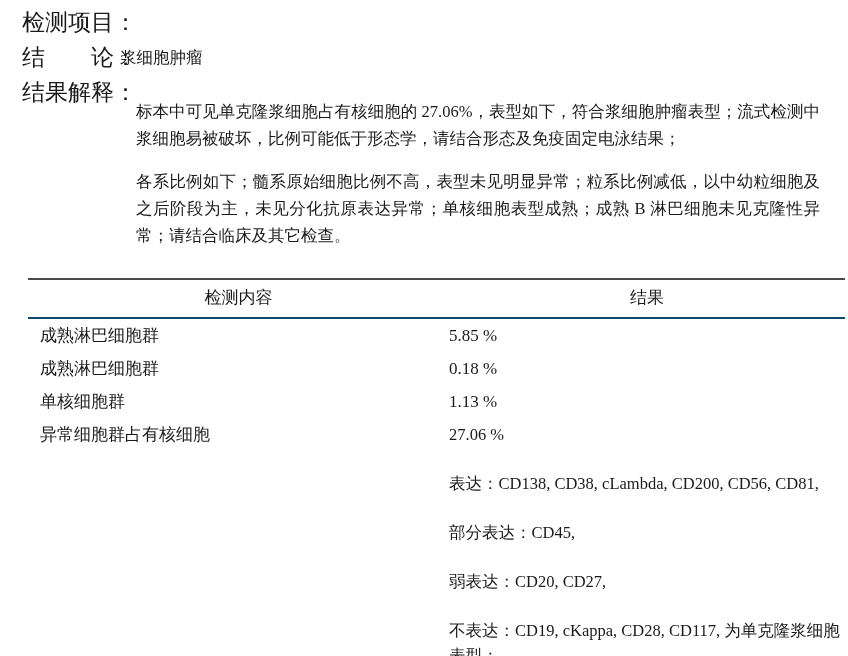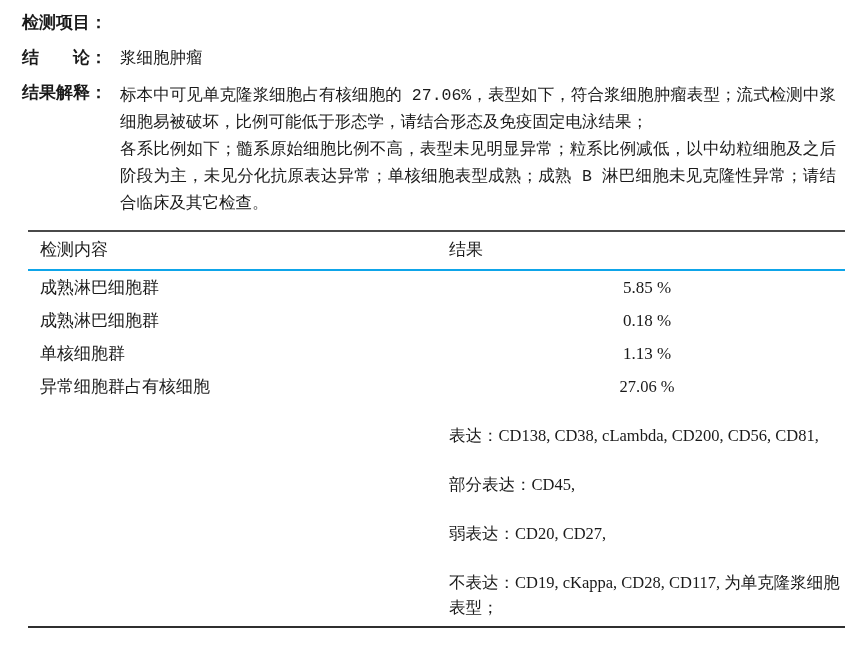--- a/index.html
+++ b/index.html
@@ -19,72 +19,70 @@
     padding-top: 12px;
   }
   .field-row {
     display: flex;
     align-items: flex-start;
     margin: 0 10px 13px 22px;
     line-height: 22px;
     font-size: 17px;
   }
   .field-label {
-    font-weight: bold;
+    font-weight: normal;
     width: 98px;
     flex-shrink: 0;
     white-space: pre;
-    font-size: 17px;
+    font-size: 23px;
   }
   .field-value {
     font-size: 16.5px;
   }
   .interp-para {
     width: 716px;
     font-size: 16.5px;
     line-height: 27px;
     text-align: justify;
   }
   .interp-para .para {
-    margin: 0;
-    font-family: Liberation Mono, monospace;
+    margin: 16px;
   }
   .section-heading {
     font-weight: bold;
     font-size: 17px;
     line-height: 22px;
     margin: 4px 0 12px 20px;
   }
   table.results {
     margin-left: 28px;
     width: 817px;
     border-collapse: collapse;
     table-layout: fixed;
     border-top: 2px solid #4a4a4a;
     border-bottom: 2px solid #2f2f2f;
   }
   table.results th {
-    text-align: left;
+    text-align: center;
     font-weight: normal;
     font-size: 17px;
     line-height: 22px;
     padding: 7px 0 8px 12px;
-    border-bottom: 2px solid #0ea5e9;
+    border-bottom: 2px solid #0c4a6e;
   }
   table.results td {
     vertical-align: top;
     font-size: 17px;
     line-height: 20px;
     padding: 7px 0 6px 12px;
   }
   col.c1 { width: 409px; }
   .result-value {
     font-size: 16.5px;
     line-height: 20px;
-    text-align: center;
   }
   .detail-line {
     font-size: 16.5px;
     line-height: 25px;
     width: 396px;
     margin-top: 24px;
   }
   .detail-block {
     padding-top: 2px;
   }

